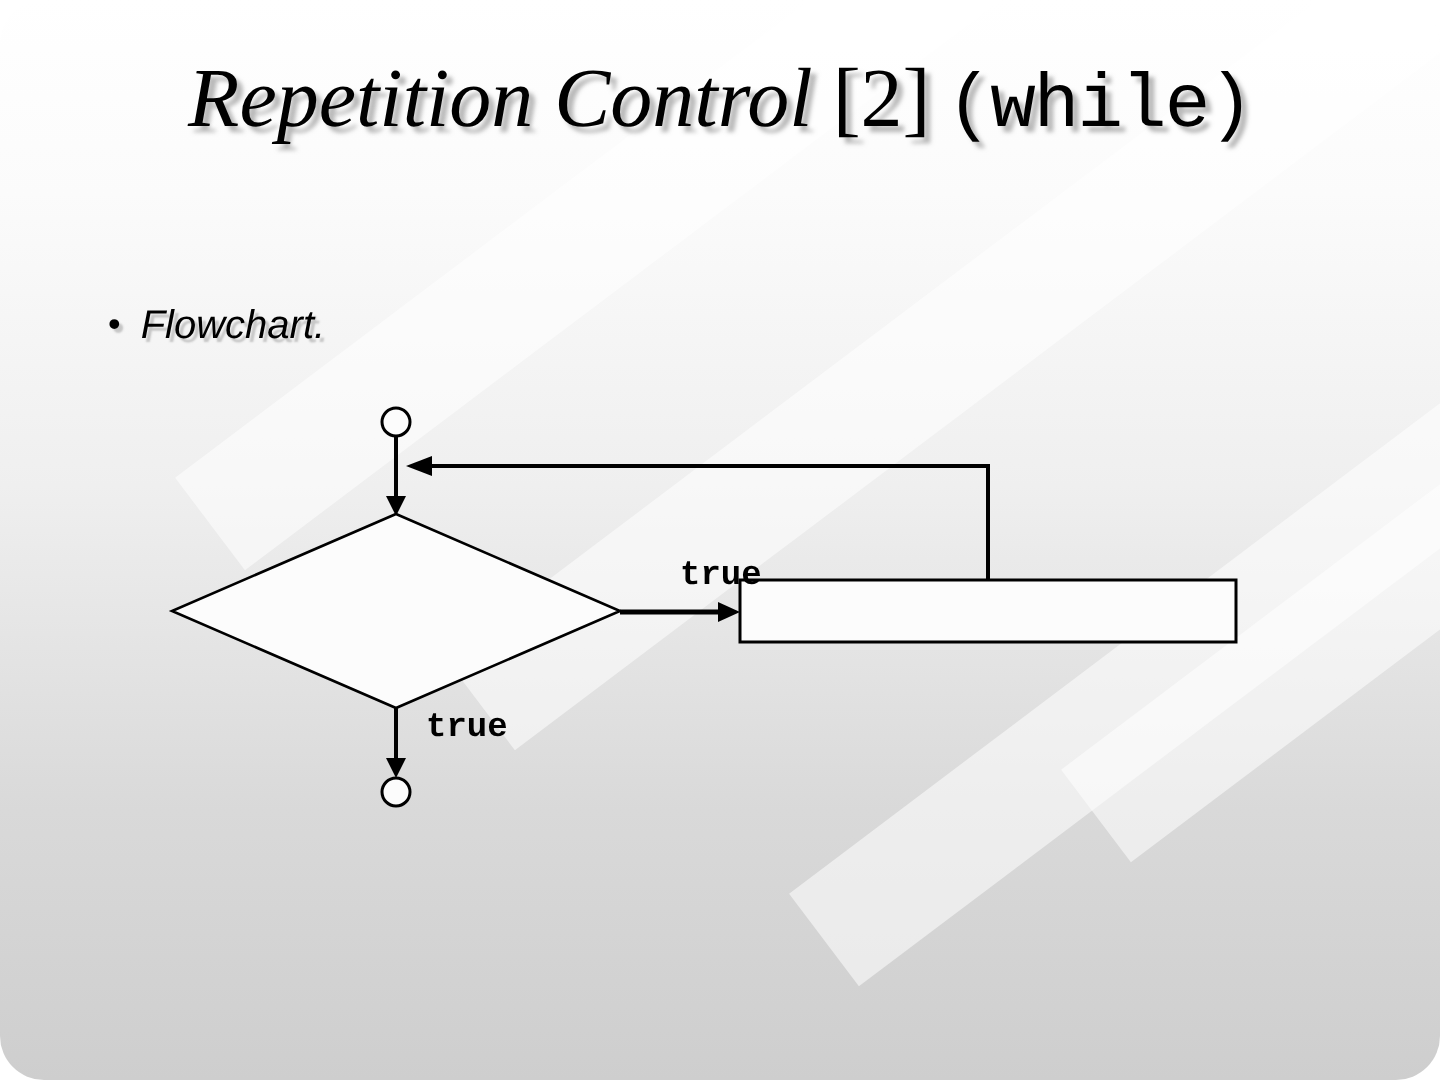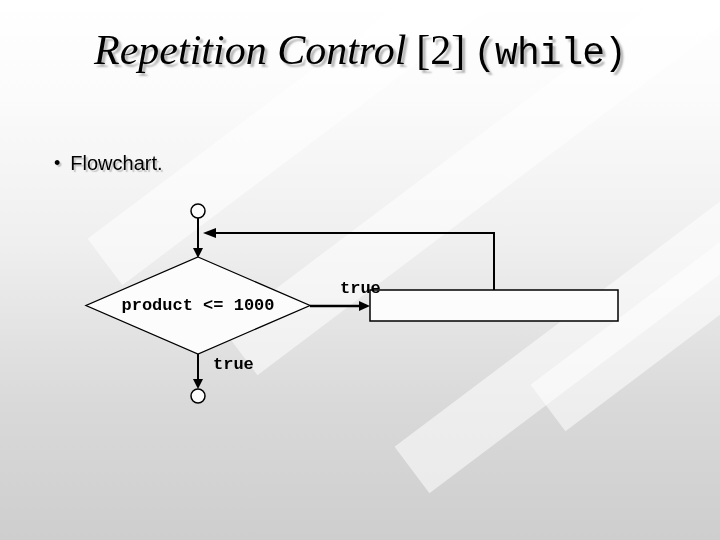--- a/index.html
+++ b/index.html
@@ -1,19 +1,20 @@
 <!DOCTYPE html>
 <html><head>
 <meta charset="utf-8">
 <style>
   html,body{margin:0;padding:0;}
   body{width:720px;height:540px;overflow:hidden;font-family:"Liberation Sans",sans-serif;}
   .slide{
     position:relative;width:720px;height:540px;overflow:hidden;
     background:linear-gradient(180deg,#ffffff 0%,#fbfbfb 18%,#efefef 45%,#d9d9d9 75%,#cecece 100%);
+    border-radius:22px;
   }
   
   .stripe{
     position:absolute;width:760px;height:58px;
     background:rgba(255,255,255,0.55);
     transform:rotate(-37deg);transform-origin:left center;
   }
   .s1{left:105px;top:233px;}
   .s2{left:240px;top:323px;}
   .s3{left:412px;top:441px;}
@@ -26,21 +27,21 @@
   }
   .title .t-it{font-family:"Liberation Serif",serif;font-style:italic;font-size:42px;}
   .title .t-up{font-family:"Liberation Serif",serif;font-size:42px;margin-left:10px;}
   .title .t-mono{font-family:"Liberation Mono",monospace;font-size:38px;margin-left:8px;letter-spacing:-1px;}
 
   .bullet-line{
     position:absolute;left:54px;top:152px;color:#000;font-size:20px;
     text-shadow:2px 2px 1px rgba(140,140,140,0.45);
   }
   .bullet-dot{display:inline-block;margin-right:10px;font-style:normal;font-size:18px;vertical-align:1px;}
-  .bullet-text{margin-top:36px;}
+  .bullet-text{font-style:italic;margin-top:36px;}
 
   .flowchart{position:absolute;left:0;top:0;width:720px;height:540px;}
   .fc-svg{position:absolute;left:0;top:0;}
   .fc-label{
     position:absolute;color:#000;
     font-family:"Liberation Mono",monospace;font-weight:bold;font-size:17px;
     white-space:nowrap;
   }
   .lbl-condition{left:86px;top:296px;width:224px;text-align:center;}
   .lbl-process{left:370px;top:290px;width:248px;height:31px;line-height:31px;text-align:center;}
@@ -80,18 +81,17 @@
 
       <circle cx="198" cy="211" r="7" fill="#fcfcfc" stroke="#000000" stroke-width="1.5"></circle>
 
       <polygon points="198,257 310,305.5 198,354 86,305.5" fill="#fcfcfc" stroke="#000000" stroke-width="1.3"></polygon>
 
       <rect x="370" y="290" width="248" height="31" fill="#fcfcfc" stroke="#000000" stroke-width="1.5"></rect>
 
       <circle cx="198" cy="396" r="7" fill="#fcfcfc" stroke="#000000" stroke-width="1.5"></circle>
     </svg>
 
-    <div class="fc-label lbl-condition">product &lt;= 1000</div>
     <div class="fc-label lbl-true">true</div>
     <div class="fc-label lbl-false">true</div>
   </div>
 
 </div>
 
 </body></html>

